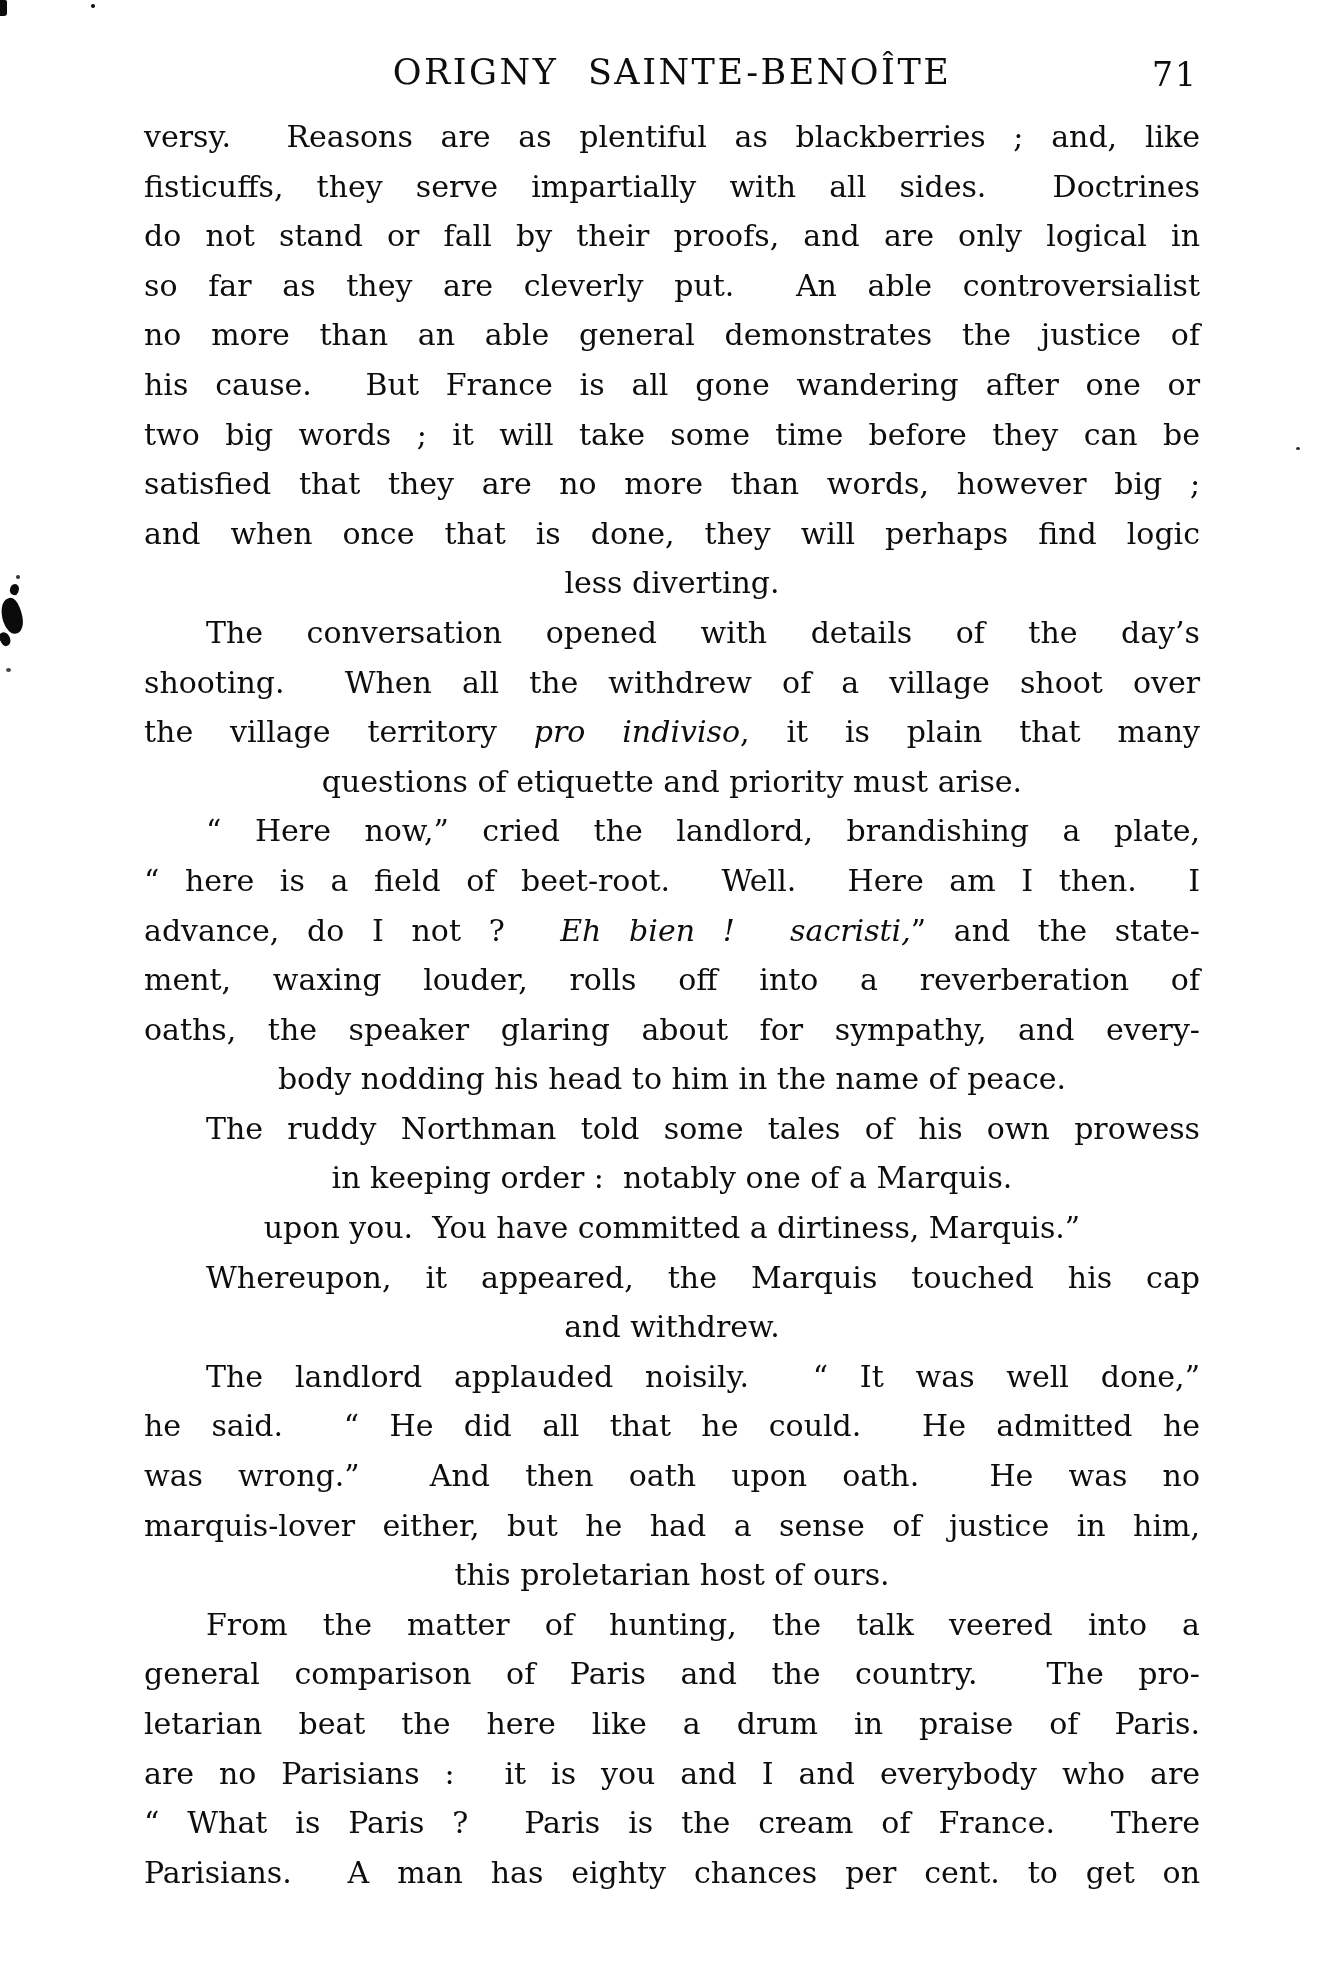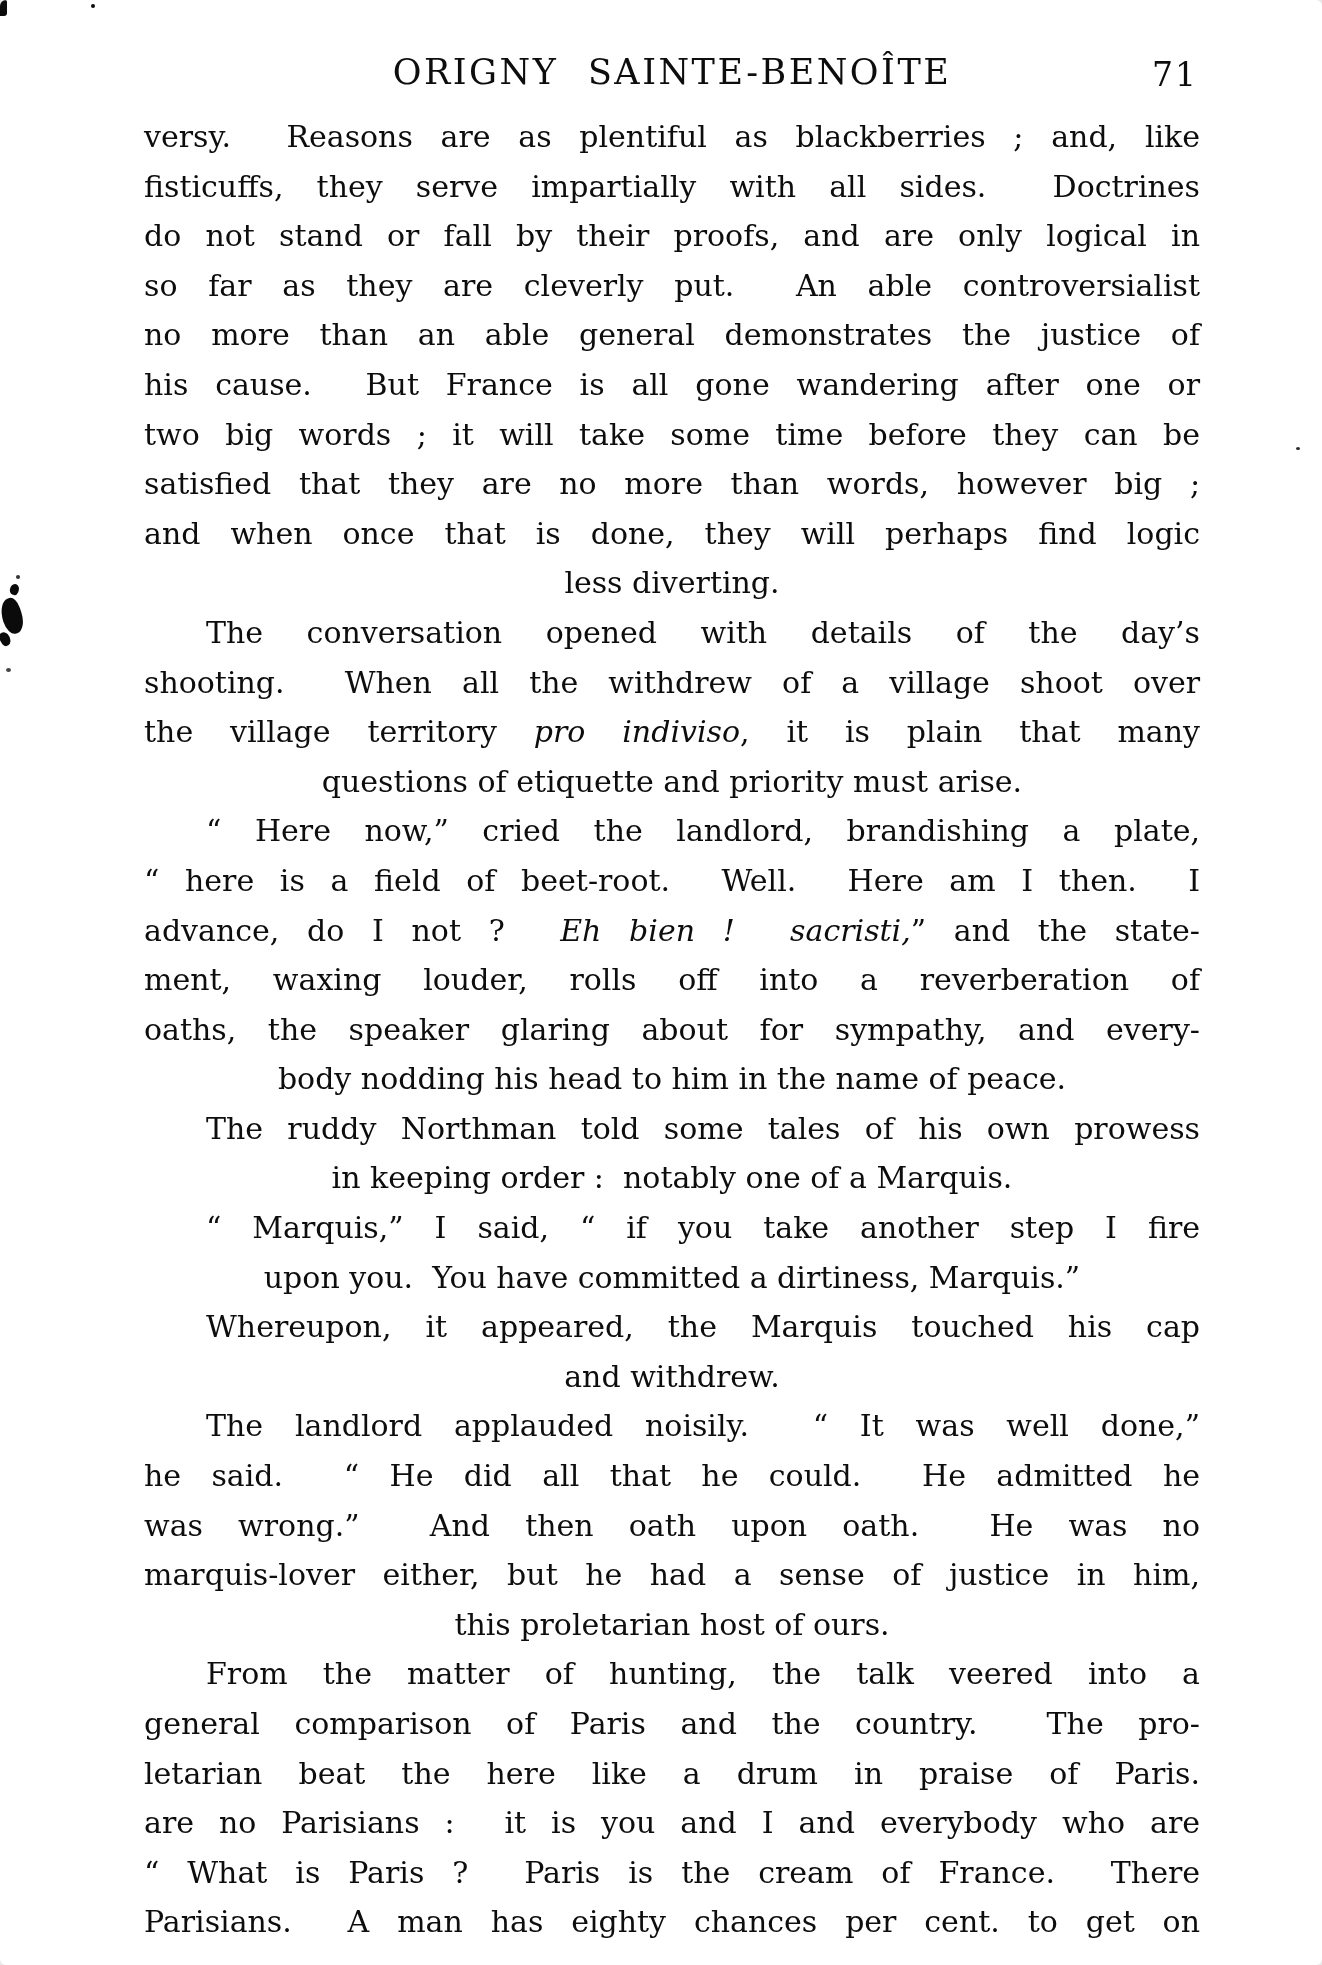--- a/index.html
+++ b/index.html
@@ -4,21 +4,20 @@
 <style>
   html,body { margin:0; padding:0; background:#e8e8e8; }
   .page {
     position:relative;
     width:1322px; height:1965px;
     margin:0 auto;
     background:#ffffff;
     color:#0d0d0d;
     font-family:"DejaVu Serif","Liberation Serif",serif;
     overflow:hidden;
-    border-radius:6px;
   }
   .header { position:absolute; left:144px; top:50px; width:1056px; height:46px; }
   .title {
     position:absolute; left:0; right:0; top:0;
     text-align:center;
     font-size:35px; line-height:44px;
     letter-spacing:2.5px; word-spacing:16px;
     font-weight:normal;
   }
   .pagenum {
@@ -73,21 +72,20 @@
       <div class="line just"><span>the village territory </span><span class="it">pro indiviso</span><span>, it is plain that many</span></div>
       <div class="line"><span>questions of etiquette and priority must arise.</span></div>
       <div class="line just indent"><span>“ Here now,” cried the landlord, brandishing a plate,</span></div>
       <div class="line just"><span>“ here is a field of beet-root.  Well.  Here am I then.  I</span></div>
       <div class="line just"><span>advance, do I not ?  </span><span class="it">Eh bien !  sacristi,</span><span>” and the state-</span></div>
       <div class="line just"><span>ment, waxing louder, rolls off into a reverberation of</span></div>
       <div class="line just"><span>oaths, the speaker glaring about for sympathy, and every-</span></div>
       <div class="line"><span>body nodding his head to him in the name of peace.</span></div>
       <div class="line just indent"><span>The ruddy Northman told some tales of his own prowess</span></div>
       <div class="line"><span>in keeping order :  notably one of a Marquis.</span></div>
-      <div class="line just indent"><span>“ Marquis,” I said, “ if you take another step I fire</span></div>
       <div class="line"><span>upon you.  You have committed a dirtiness, Marquis.”</span></div>
       <div class="line just indent"><span>Whereupon, it appeared, the Marquis touched his cap</span></div>
       <div class="line"><span>and withdrew.</span></div>
       <div class="line just indent"><span>The landlord applauded noisily.  “ It was well done,”</span></div>
       <div class="line just"><span>he said.  “ He did all that he could.  He admitted he</span></div>
       <div class="line just"><span>was wrong.”  And then oath upon oath.  He was no</span></div>
       <div class="line just"><span>marquis-lover either, but he had a sense of justice in him,</span></div>
       <div class="line"><span>this proletarian host of ours.</span></div>
       <div class="line just indent"><span>From the matter of hunting, the talk veered into a</span></div>
       <div class="line just"><span>general comparison of Paris and the country.  The pro-</span></div>

